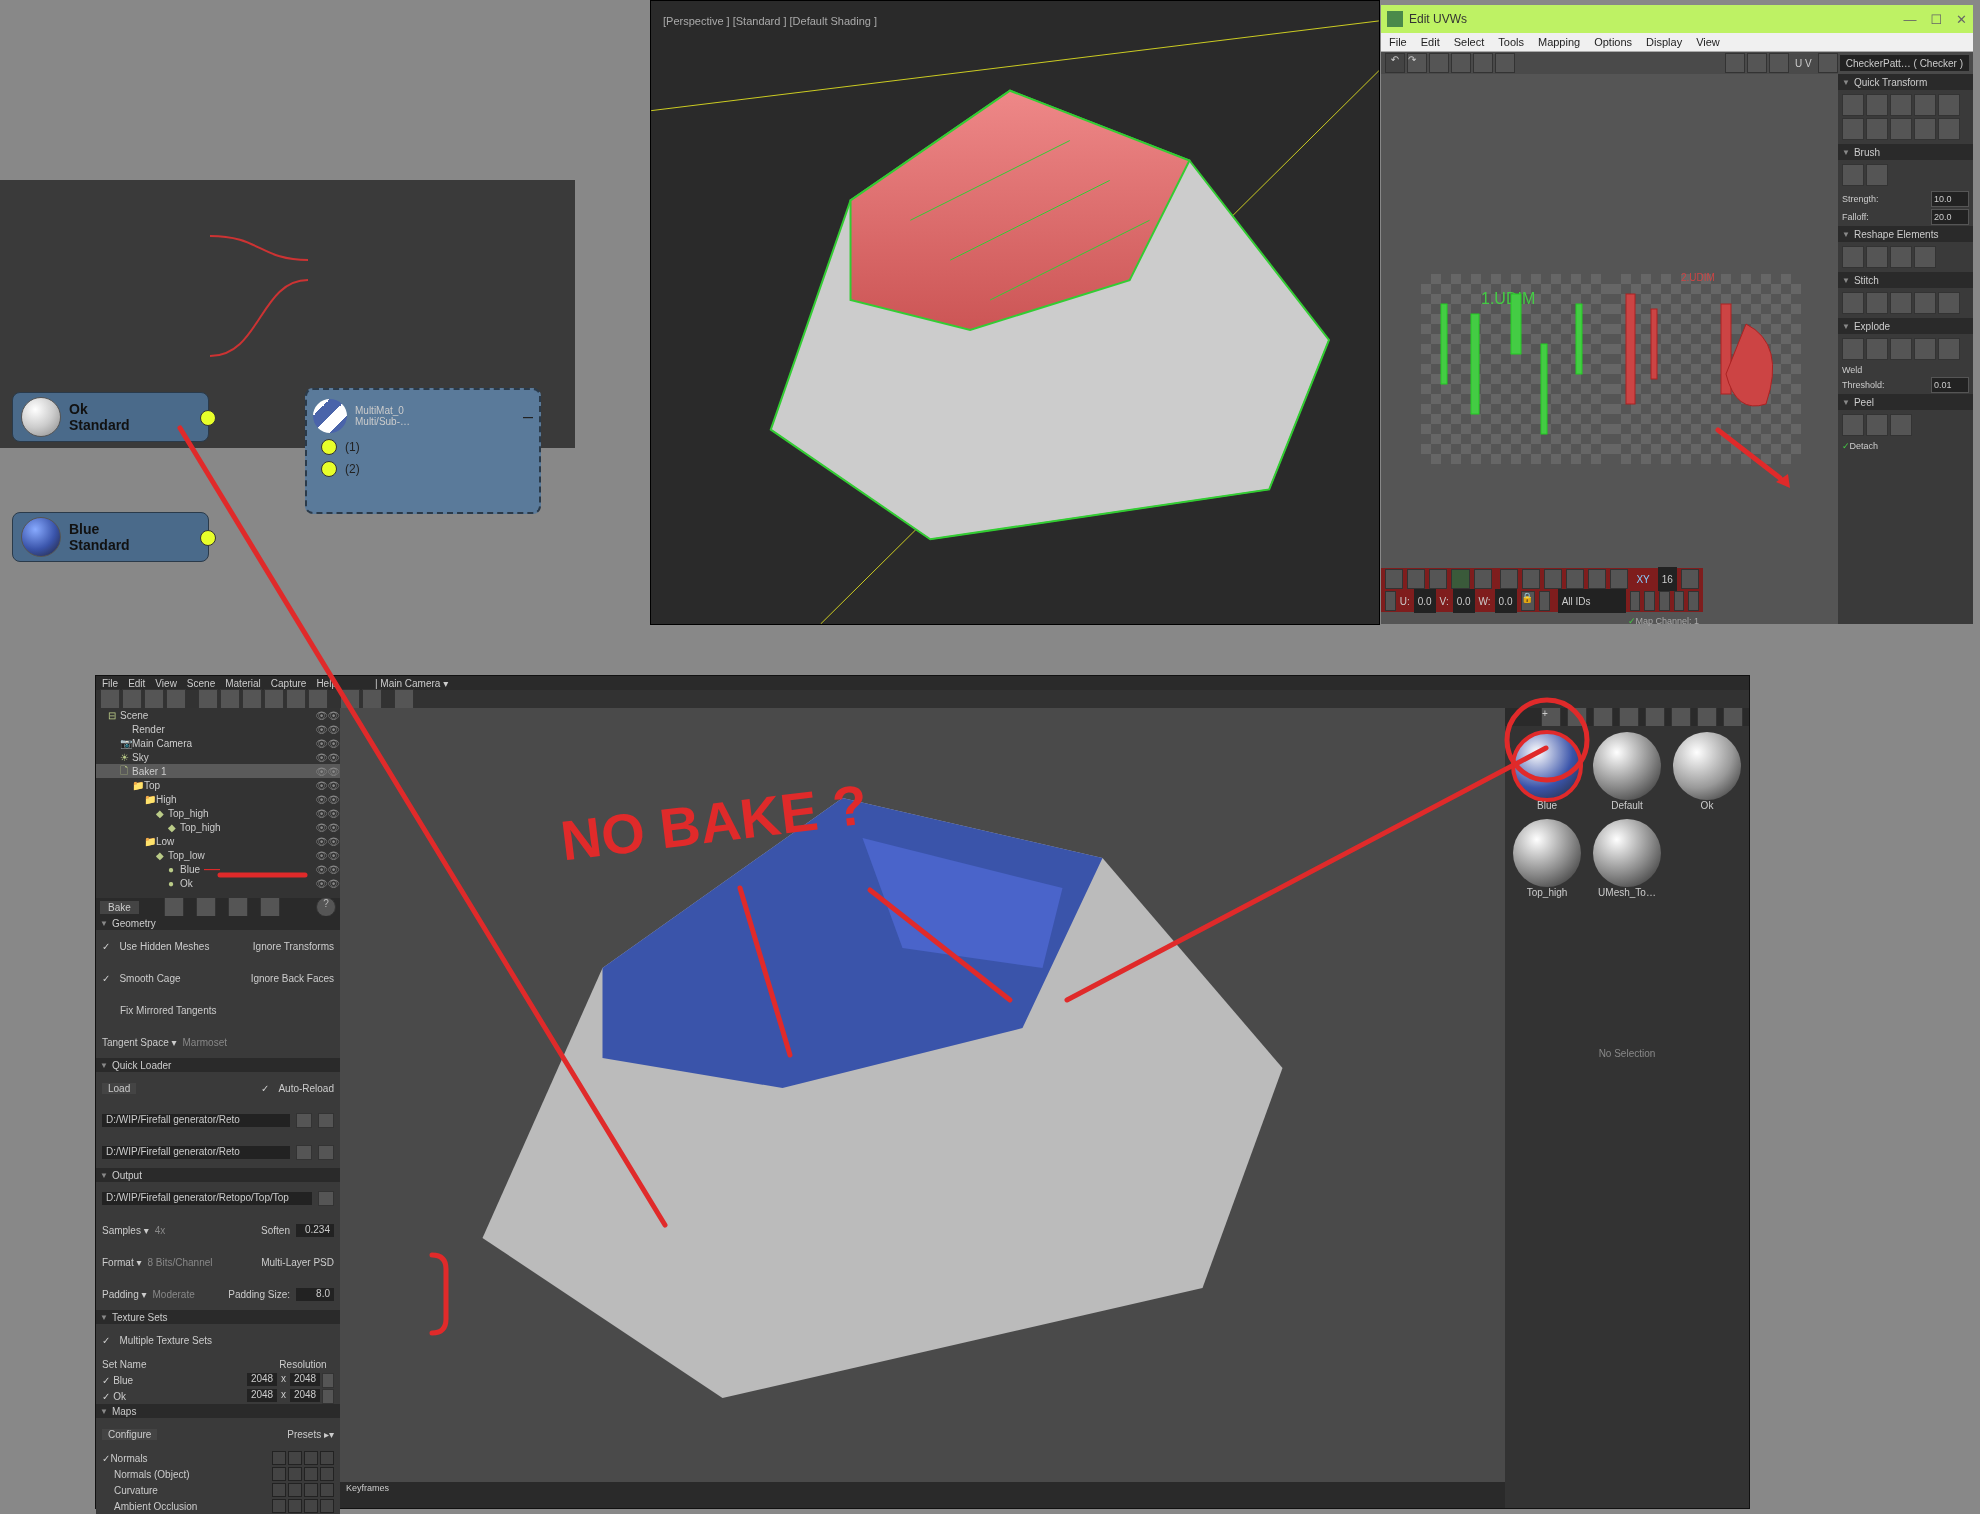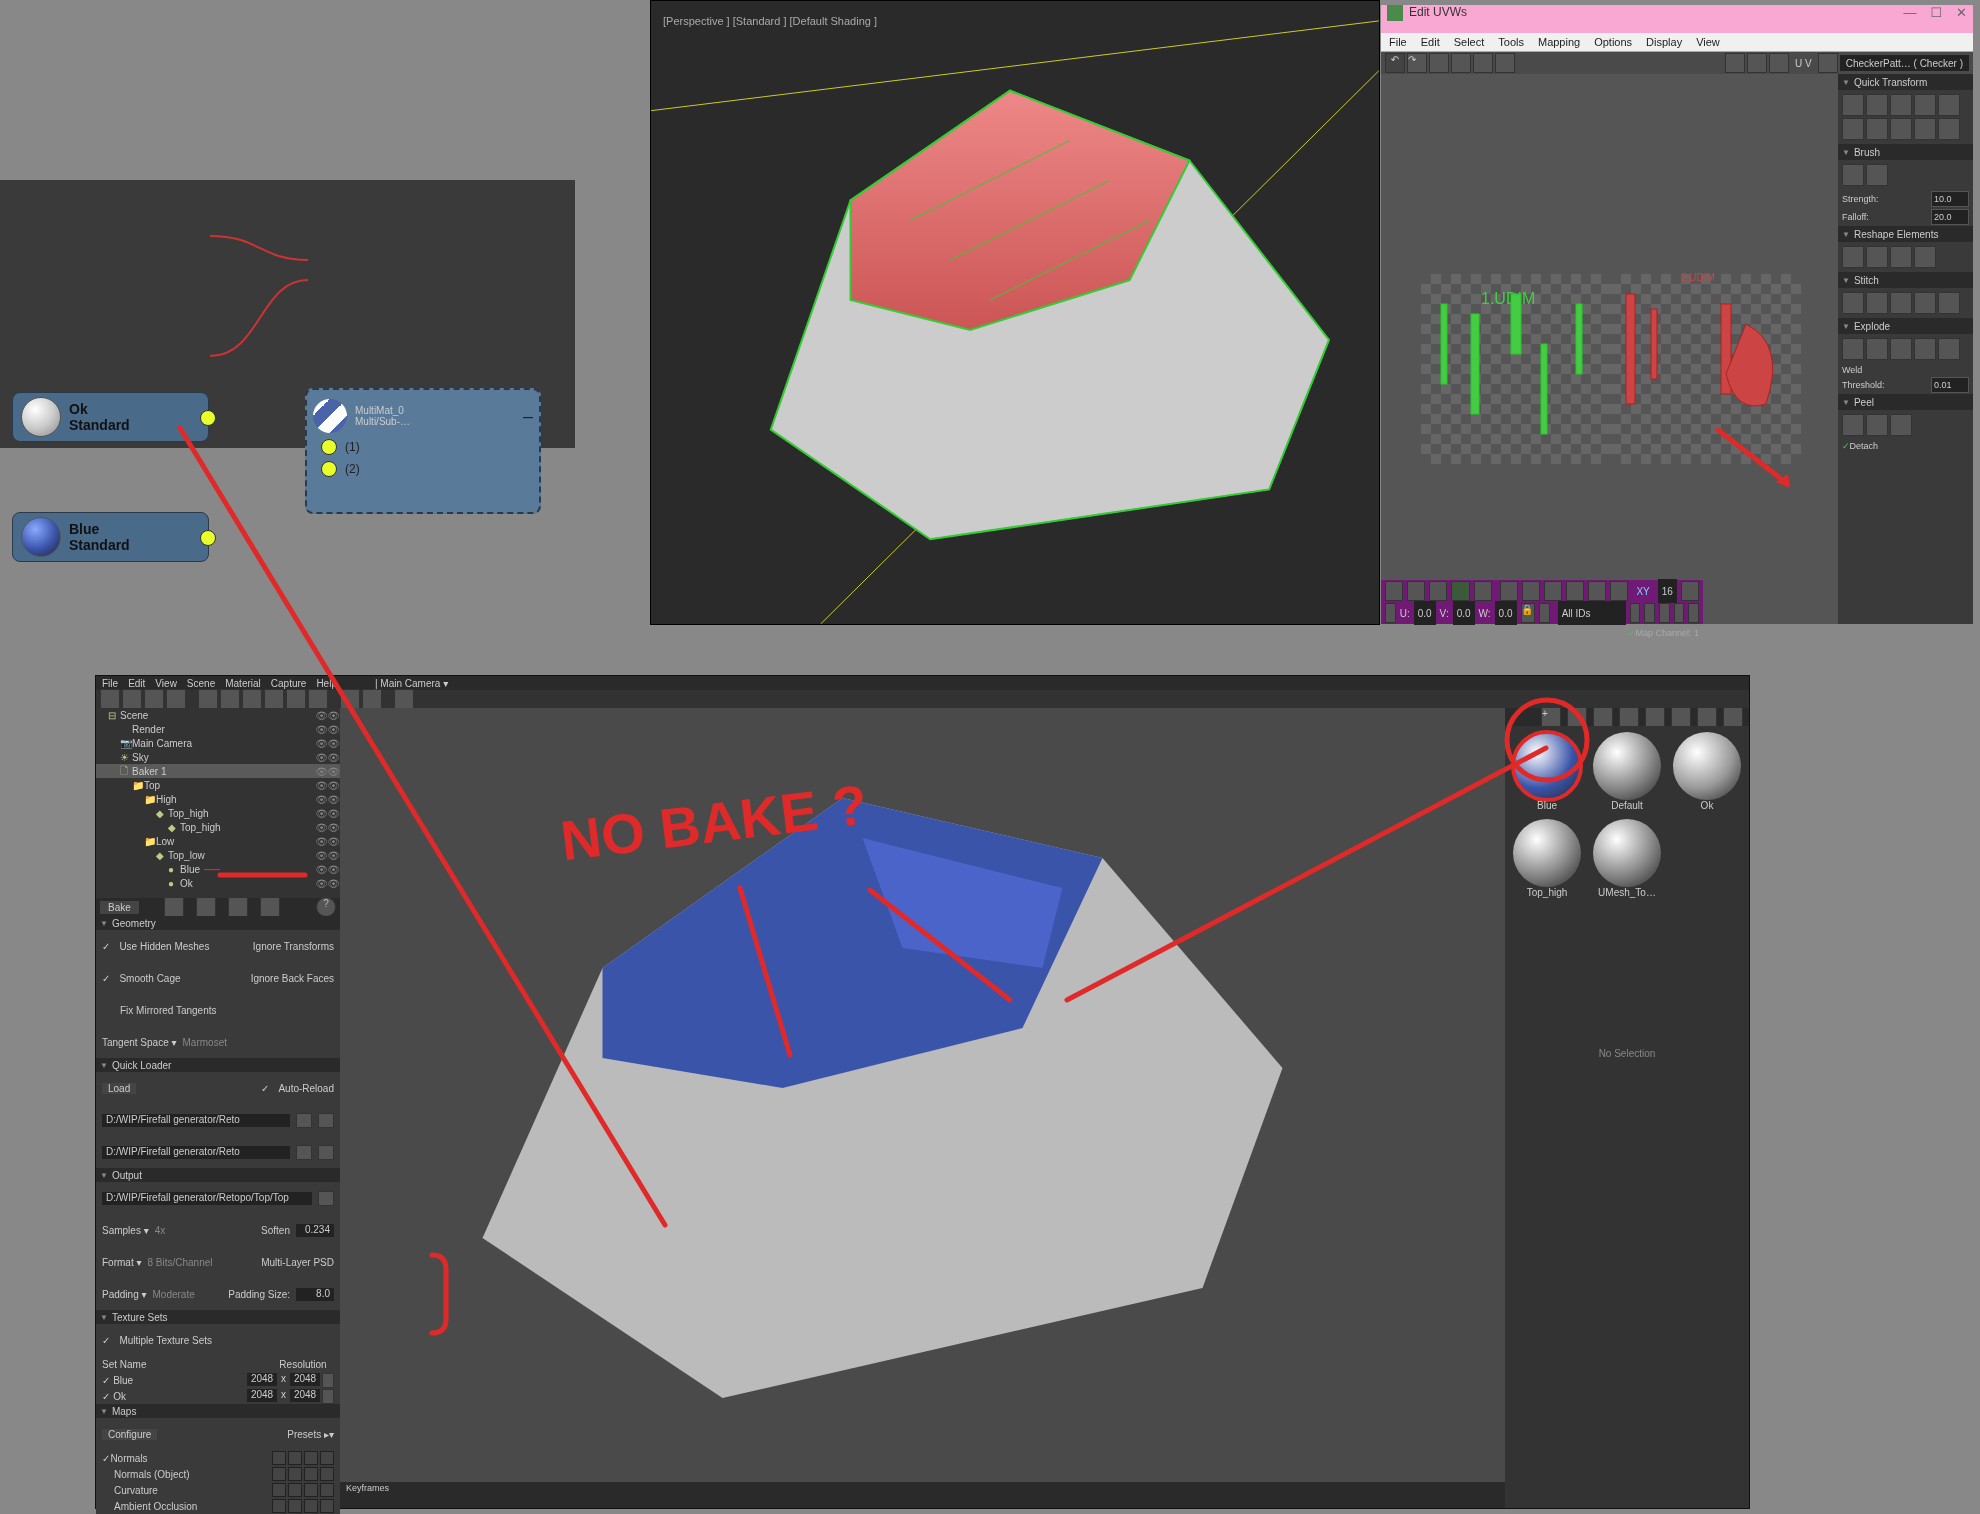--- a/index.html
+++ b/index.html
@@ -16,37 +16,37 @@
 .multimat .hdr .swatch{width:34px;height:34px;border-radius:50%;background:linear-gradient(135deg,#fff 0 25%,#4a64aa 25% 50%,#fff 50% 75%,#4a64aa 75%);margin-right:8px}
 .multimat .row{display:flex;align-items:center;height:22px;font-size:12px;color:#222}
 .multimat .row .dot{width:14px;height:14px;border-radius:50%;background:#e8ff2a;border:1px solid #333;margin:0 8px}
 
 
 #maxvp{left:650px;top:0;width:730px;height:625px;background:#2a2a2a;border:1px solid #000}
 #maxvp .info{position:absolute;top:14px;left:12px;font-size:11px;color:#aaa}
 
 
 #uvwnd{left:1380px;top:4px;width:594px;height:620px;background:#fff;border:1px solid #888}
-#uvtitle{height:28px;background:#f9a8d4;display:flex;padding:0 6px;font-size:12px;color:#333}
+#uvtitle{height:28px;background:#bef264;display:flex;align-items:center;padding:0 6px;font-size:12px;color:#333}
 #uvtitle .ico{width:16px;height:16px;background:#4a8a4a;margin-right:6px}
 #uvtitle .wbtns{margin-left:auto;display:flex;gap:14px;font-size:13px;color:#666}
 #uvmenu{background:#f0f0f0;height:18px;display:flex;gap:14px;padding:0 8px;font-size:11px;color:#222;align-items:center;border-bottom:1px solid #aaa}
 #uvtool{background:#4a4a4a;height:22px;display:flex;align-items:center;padding:0 4px;gap:2px}
 .tbtn{width:18px;height:18px;background:#555;border:1px solid #333}
 #uvbody{display:flex;height:550px}
 #uvcanvas{flex:1;background:#555;position:relative}
 .checker{position:absolute;background-image:repeating-conic-gradient(#666 0 25%,#555 0 50%);background-size:20px 20px}
 #uvside{width:135px;background:#3a3a3a;display:flex;flex-direction:column}
 .secthdr{background:#2a2a2a;height:16px;padding:0 4px;font-size:10px;color:#ccc;display:flex;align-items:center}
 .secthdr:before{content:"▼";font-size:8px;margin-right:4px;color:#888}
 .secbody{padding:4px;display:flex;flex-wrap:wrap;gap:2px}
 .secbody .tbtn{width:20px;height:20px}
 .param{display:flex;font-size:9px;color:#ccc;align-items:center;padding:1px 4px}
 .param input{width:32px;height:12px;background:#222;border:1px solid #555;color:#ccc;font-size:9px;margin-left:auto}
-#uvstatus{position:absolute;left:0;right:135px;bottom:0;height:44px;background:#701a75}
+#uvstatus{position:absolute;left:0;right:135px;bottom:12px;height:44px;background:#7f1d1d}
 .uvrow{display:flex;height:22px;align-items:center;gap:4px;padding:0 4px;font-size:10px}
 .uvrow .fld{background:#222;height:24px;padding:0 4px;display:flex;align-items:center}
 .uvrow .btg{width:18px;height:18px;background:#3a5a3a}
 
 
 #marmo{left:95px;top:675px;width:1655px;height:834px;background:#3a3a3a;border:1px solid #111}
 #marmenu{height:14px;background:#2a2a2a;display:flex;gap:10px;padding:0 6px;font-size:10px;align-items:center}
 #martool{height:18px;background:#323232;display:flex;align-items:center;padding:0 4px;gap:2px}
 #marbody{display:flex;height:800px}
 #marleft{width:244px;background:#333;display:flex;flex-direction:column;position:relative}

